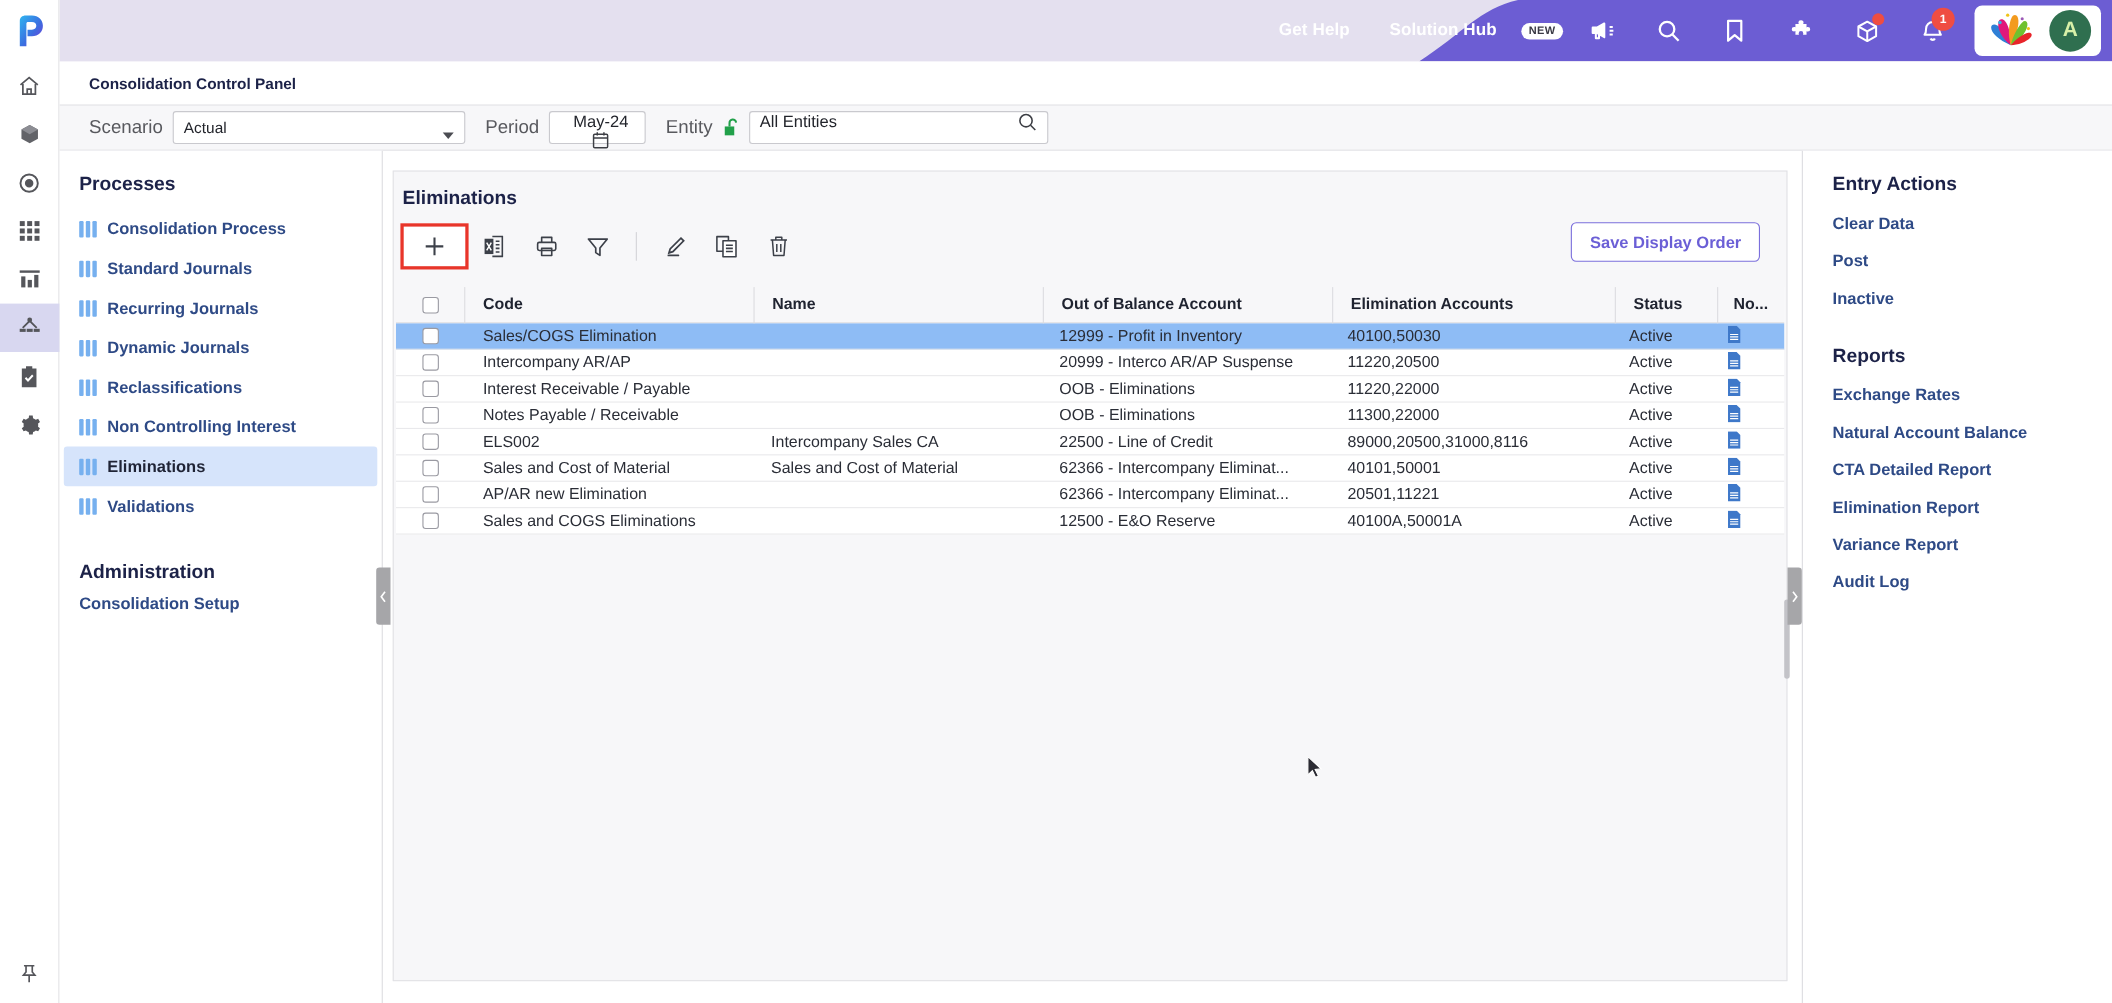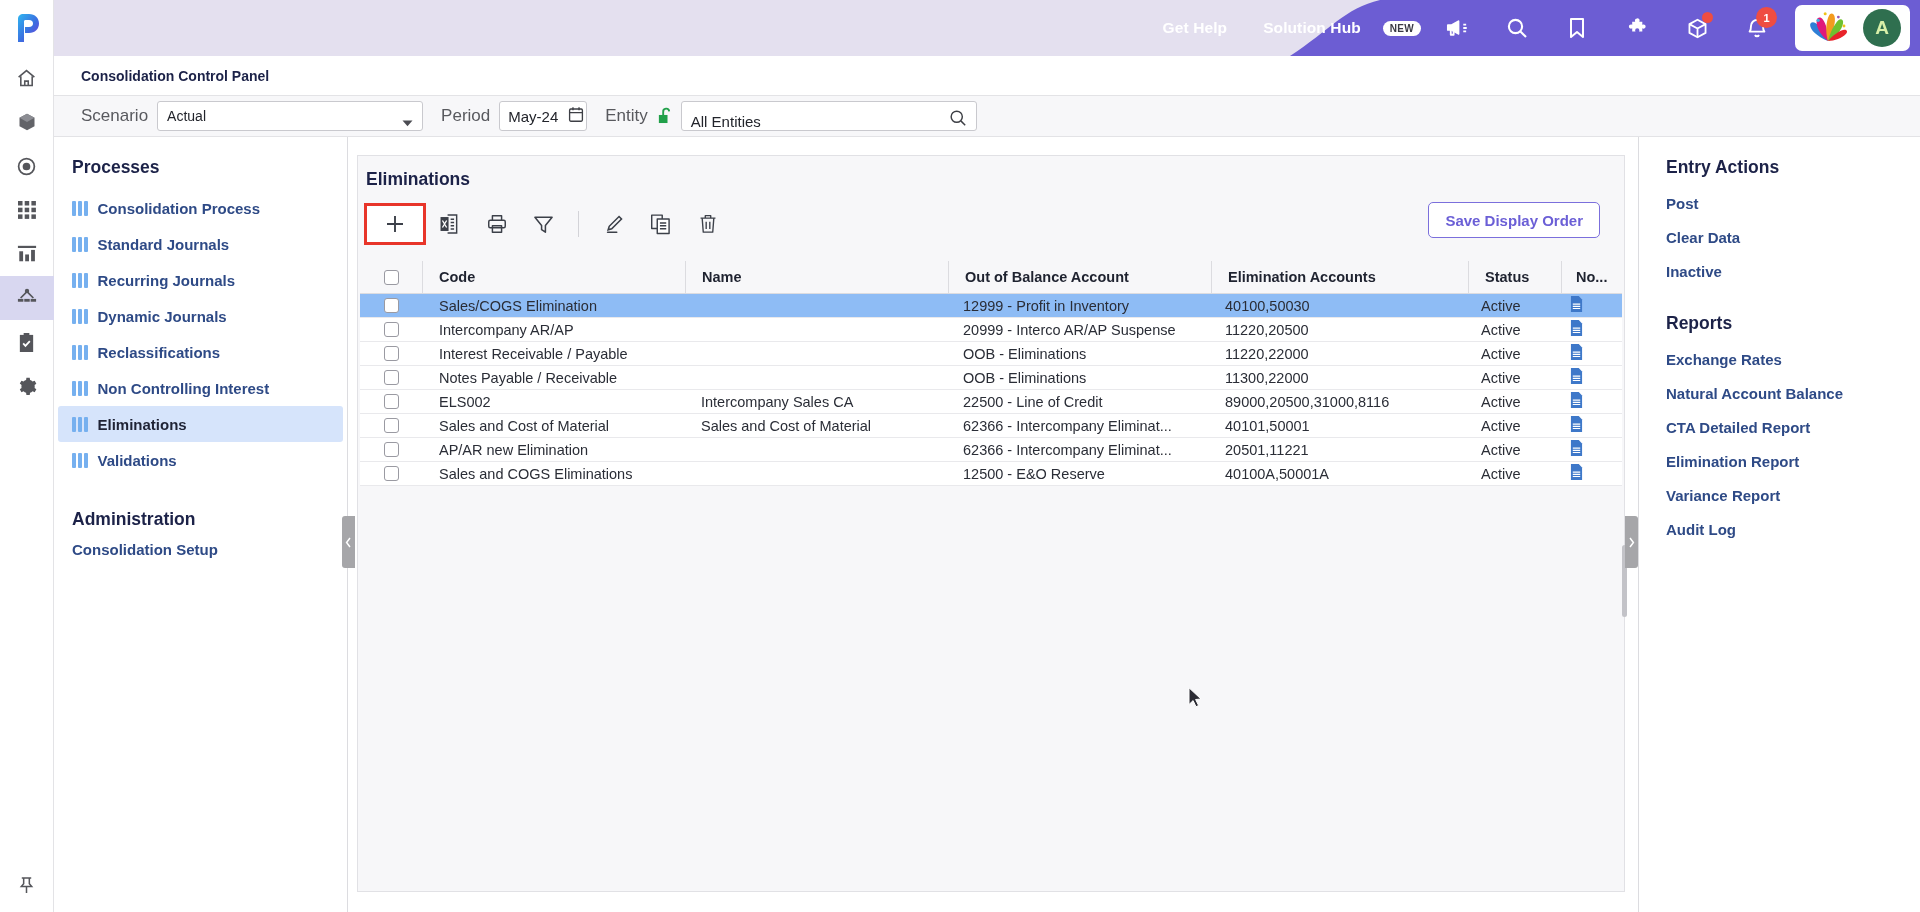--- a/index.html
+++ b/index.html
@@ -83,25 +83,25 @@
   .f-label{ font-size:17px; color:#58595e; margin-right:9px; }
   .f-select{
     width:266px; height:30px; background:#fff; border:1px solid #c9c9ce; border-radius:3px;
     display:flex; align-items:center; padding:0 9px; font-size:14px; color:#22242b;
     position:relative; cursor:pointer;
   }
   .f-select .caret{ position:absolute; right:9px; top:12px; }
   .f-period{
     width:88px; height:30px; background:#fff; border:1px solid #c9c9ce; border-radius:3px;
     display:flex; align-items:center; justify-content:space-between; padding:0 2px 0 8px;
-    font-size:15px; color:#22242b; cursor:pointer;
+    font-size:15px; color:#22242b; cursor:pointer;flex-direction:column;
   }
   .f-entity{
-    width:296px; height:30px; background:#fff; border:1px solid #c9c9ce; border-radius:3px;
-    display:flex; align-items:flex-end; justify-content:space-between; padding:0 9px;
+    width:272px; height:30px; background:#fff; border:1px solid #c9c9ce; border-radius:3px;
+    display:flex; align-items:flex-start; justify-content:space-between; padding:0 9px;
     font-size:15px; color:#22242b; cursor:pointer;gap:32px;
   }
   .gap18{ width:18px; }
 
   
   .procpanel{
     position:absolute; left:54px; top:137px; width:294px; bottom:0;
     background:#fff; border-right:1px solid #dcdce0; padding:0 0 0 0;
   }
   .panel-h{ font-size:17.5px; font-weight:bold; color:#1c2248; padding:20px 0 12px 18px;}
@@ -696,22 +696,22 @@
           </span>
         </div>
       </div>
     </div>
   </div>
 
   <div class="vscroll"></div>
 
   <div class="rightpanel">
     <div class="rp-h">Entry Actions</div>
+    <div class="rp-item">Clear Data</div>
     <div class="rp-item">Post</div>
-    <div class="rp-item">Clear Data</div>
     <div class="rp-item">Inactive</div>
 
     <div class="rp-h second">Reports</div>
     <div class="rp-item">Exchange Rates</div>
     <div class="rp-item">Natural Account Balance</div>
     <div class="rp-item">CTA Detailed Report</div>
     <div class="rp-item">Elimination Report</div>
     <div class="rp-item">Variance Report</div>
     <div class="rp-item">Audit Log</div>
   </div>

